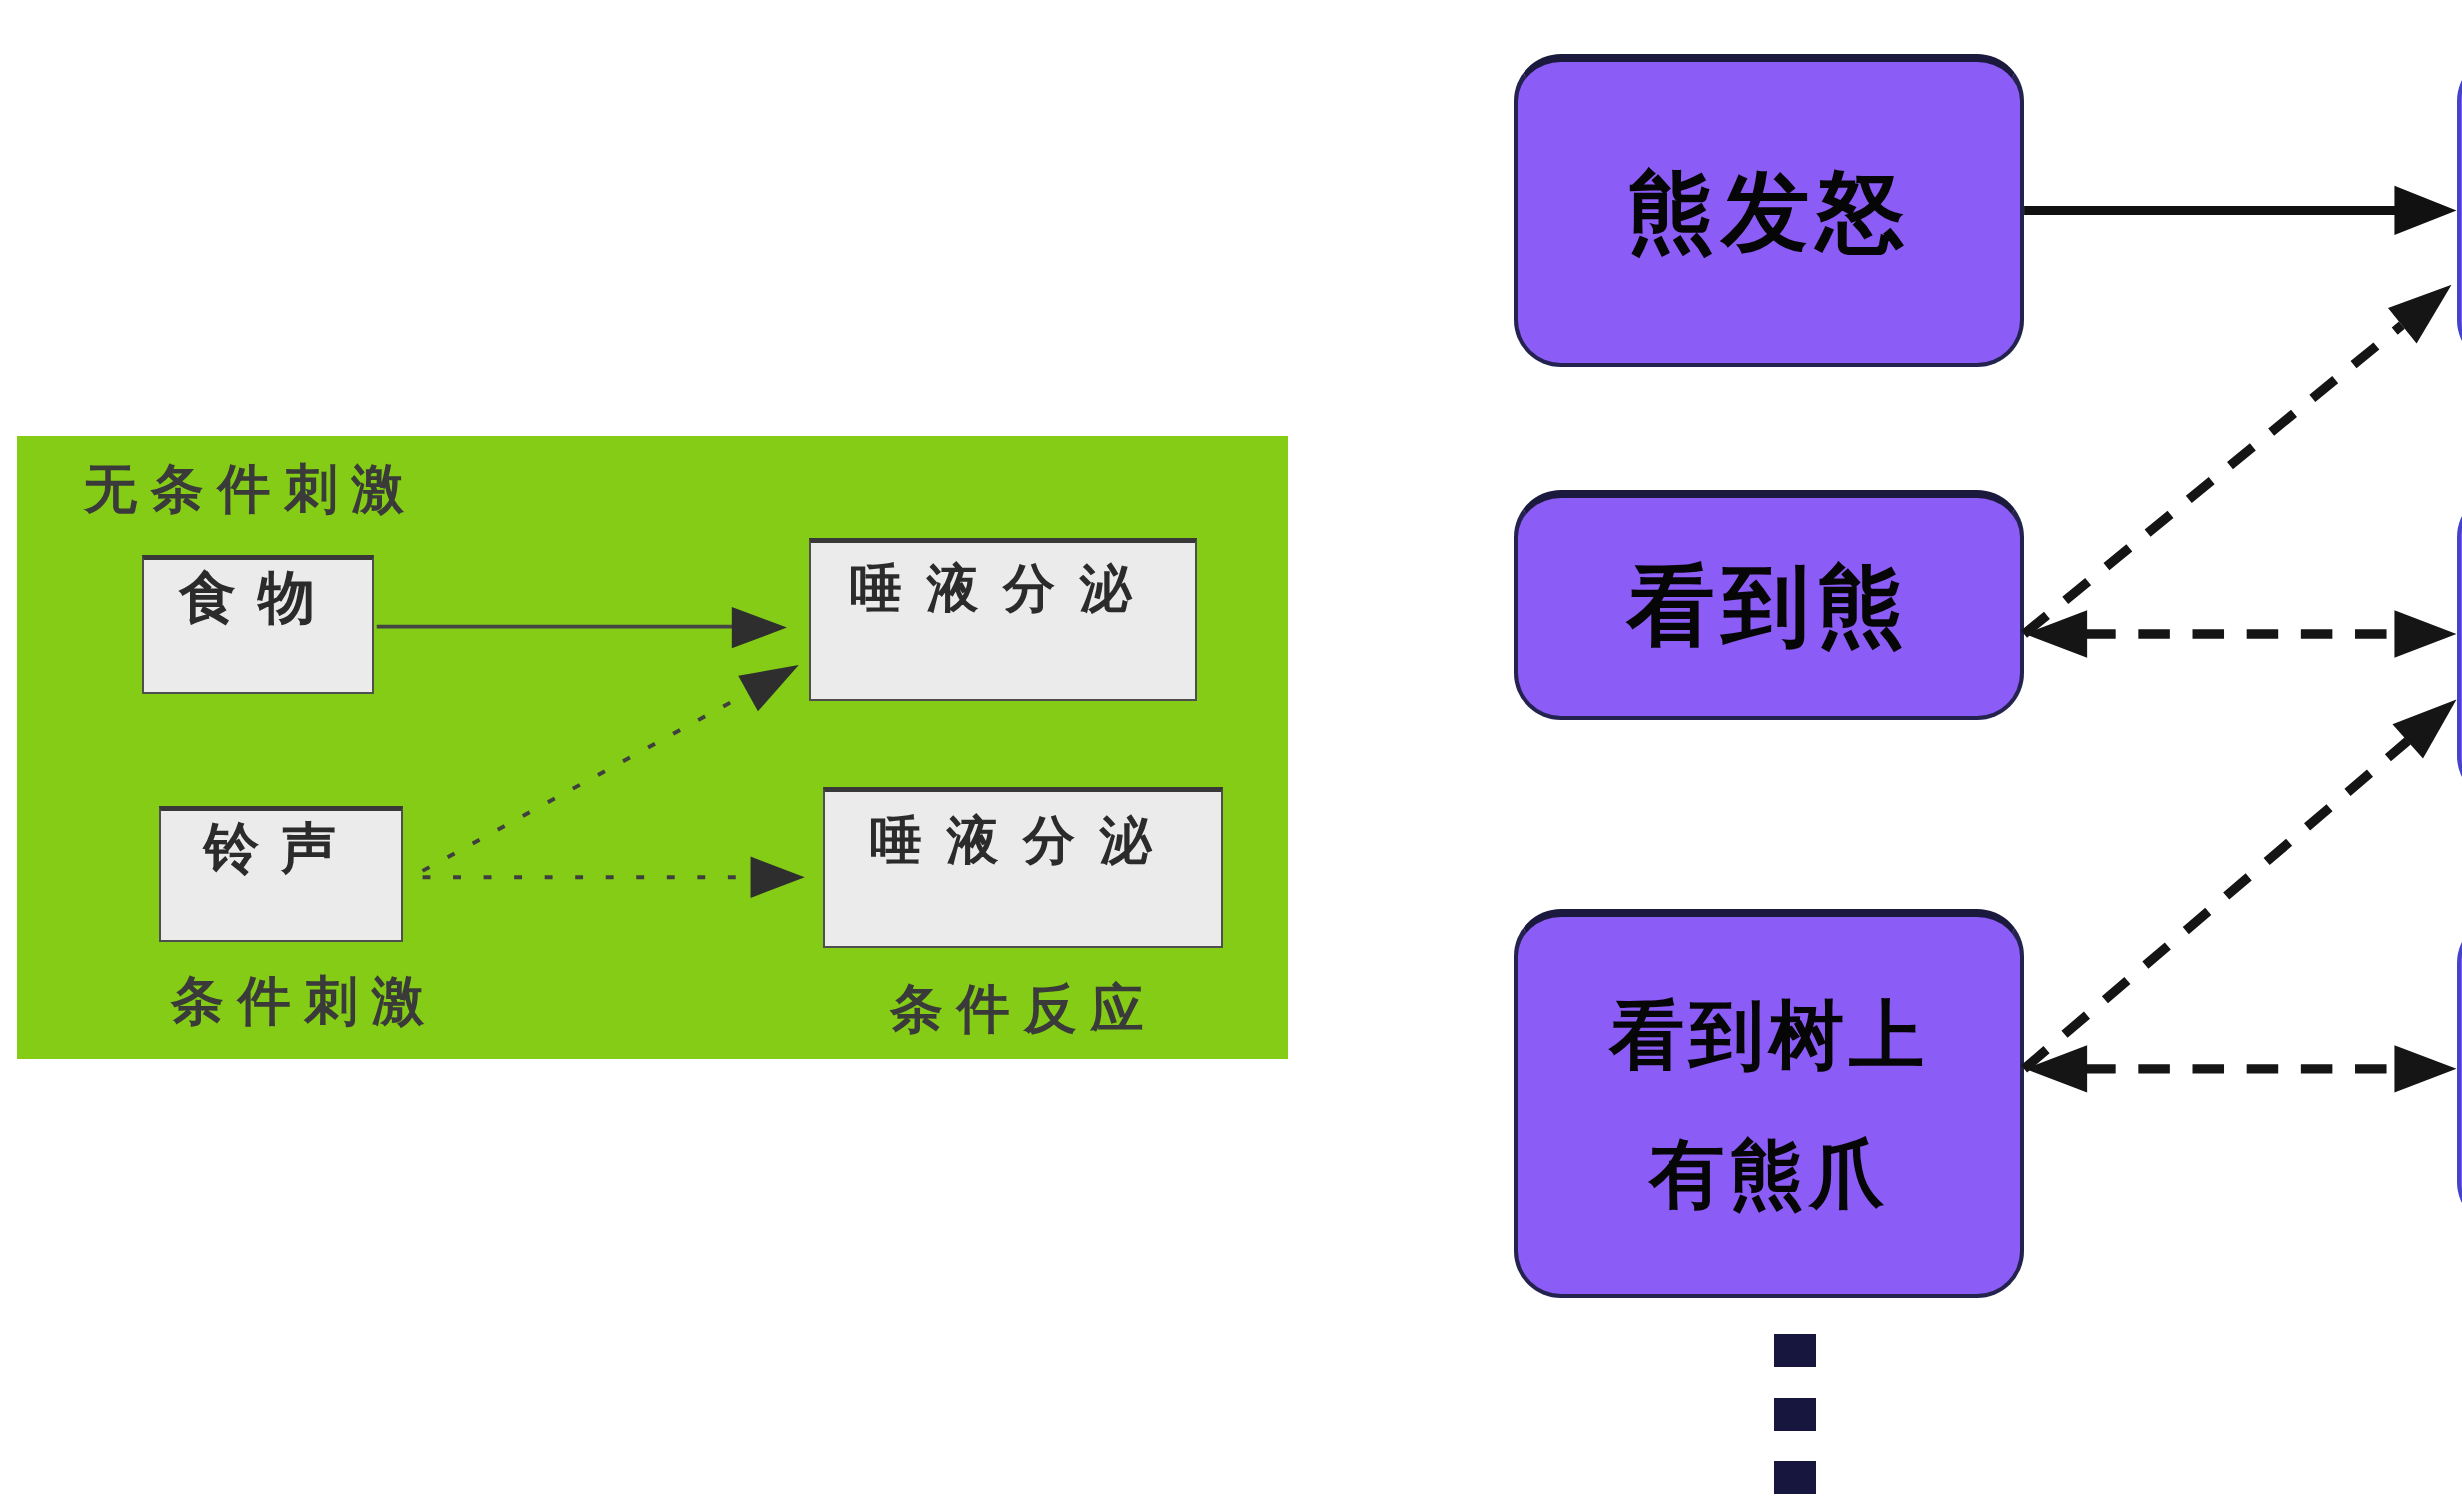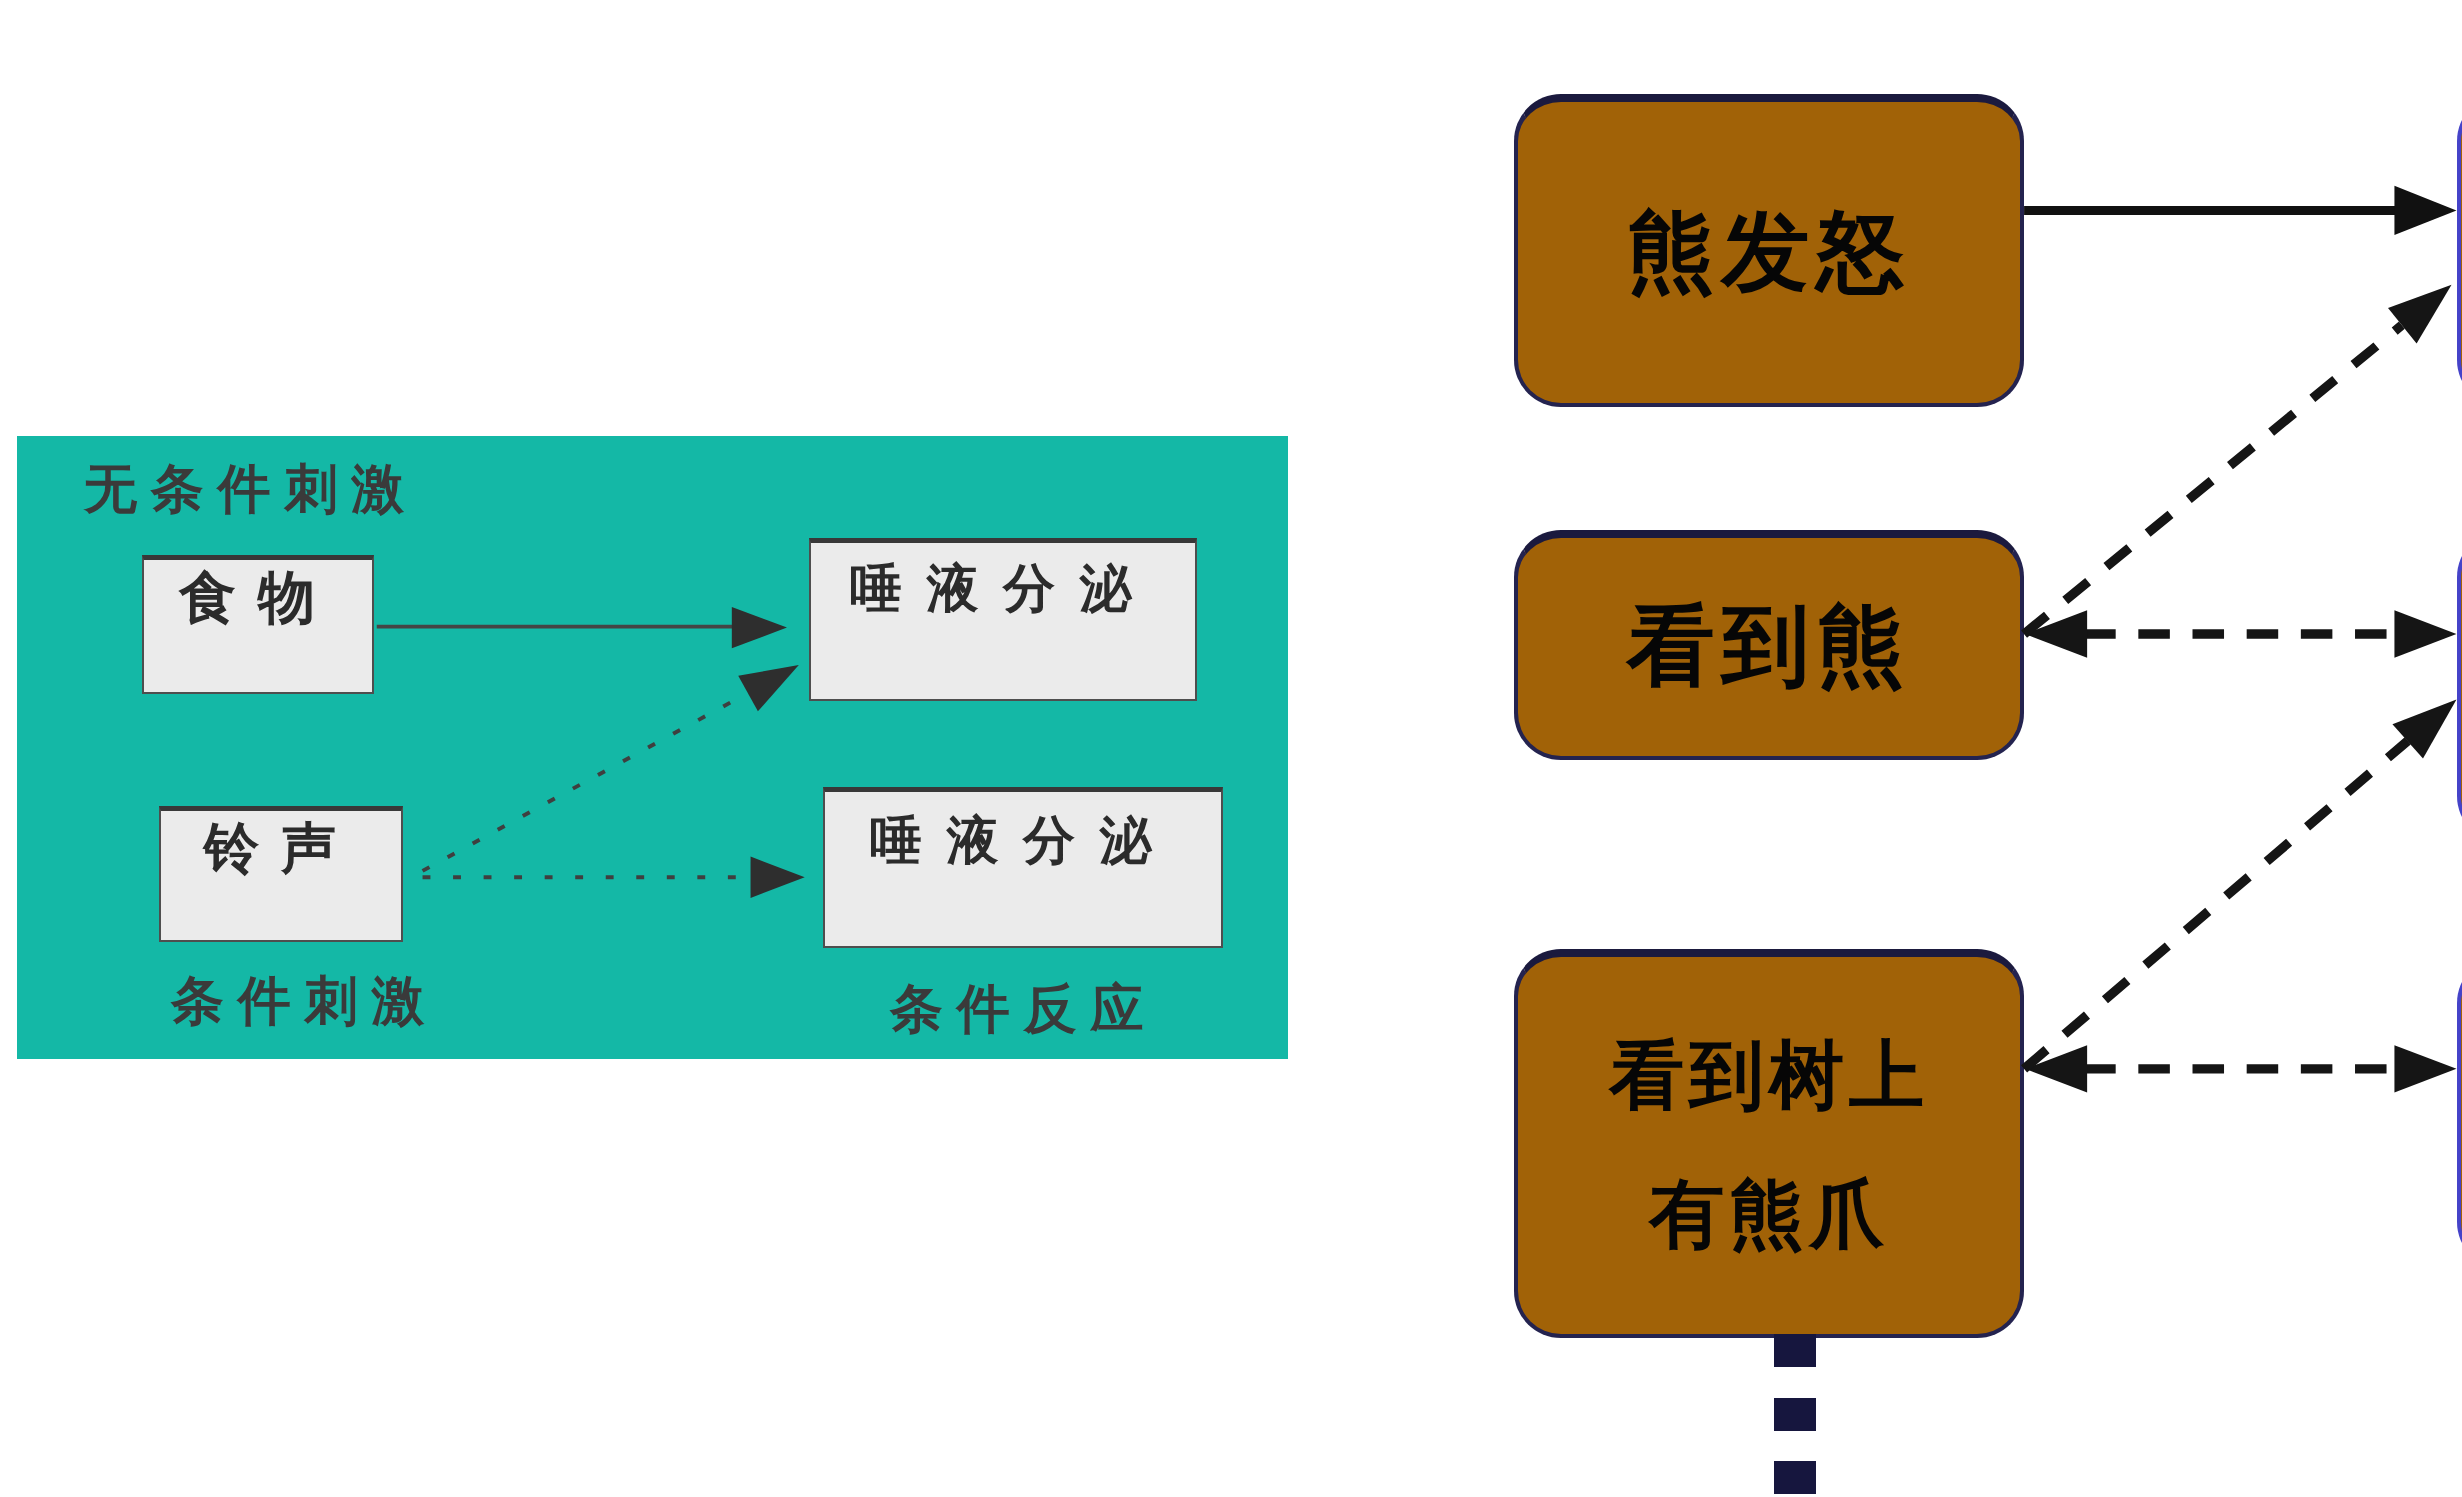--- a/index.html
+++ b/index.html
@@ -4,42 +4,42 @@
 <style>
   html,body{margin:0;padding:0;background:#ffffff;}
   #stage{
     position:relative;width:3306px;height:1498px;overflow:hidden;
     background:#ffffff;font-family:"Liberation Sans",sans-serif;
   }
   .abs{position:absolute;}
   
   #pavlov-panel{
     left:17px;top:436px;width:1271px;height:623px;
-    background:#14b8a6;
+    background:#84cc16;
   }
   .pv-label{
     position:absolute;font-size:53px;font-weight:600;color:#3a3a3a;
     letter-spacing:13.8px;white-space:nowrap;line-height:1;
   }
   .pv-box{
     position:absolute;box-sizing:border-box;background:#ebebeb;
     border:2.5px solid #4e4e4e;border-top:5.4px solid #383838;
     display:flex;justify-content:center;align-items:flex-start;
     color:#2b2b2b;font-weight:700;white-space:nowrap;line-height:1;
   }
   #pv-box-food{left:125px;top:119px;width:232px;height:139px;font-size:57px;letter-spacing:22px;padding-top:8.9px;}
   #pv-box-saliv-top{left:792px;top:102px;width:388px;height:163px;font-size:52px;letter-spacing:24.6px;padding-top:18.7px;}
   #pv-box-bell{left:142px;top:370px;width:244px;height:136px;font-size:55px;letter-spacing:22px;padding-top:9.8px;}
   #pv-box-saliv-bottom{left:806px;top:351px;width:400px;height:161px;font-size:52px;letter-spacing:24.6px;padding-top:21.7px;}
   
   .rd-box{
-    position:absolute;box-sizing:border-box;background:#a16207;
+    position:absolute;box-sizing:border-box;background:#8b5cf6;
     border-radius:47px;display:flex;flex-direction:column;
     justify-content:center;align-items:center;text-align:center;
-    color:#060606;line-height:1;margin-top:40px;
+    color:#060606;line-height:1;
   }
   .rd-left{border:4.4px solid #24234f;border-top:8.4px solid #1b1a3e;}
   .rd-right{border:4.4px solid #4543c9;border-top:8.4px solid #34329e;}
   .rd-cjk{font-family:"Liberation Serif",serif;font-weight:600;font-size:88px;letter-spacing:6.9px;white-space:nowrap;}
   .rd-two-line{font-family:"Liberation Serif",serif;font-weight:600;font-size:75px;letter-spacing:4.9px;line-height:1.85;white-space:nowrap;}
   #box-bear-angry{left:1514px;top:54px;width:510px;height:313px;}
   #box-reward{left:2457px;top:54px;width:492px;height:313px;}
   #box-see-bear{left:1514px;top:490px;width:510px;height:230px;}
   #box-value-s-prime{left:2457px;top:490px;width:492px;height:313px;}
   #box-see-claws{left:1514px;top:909px;width:510px;height:389px;}

